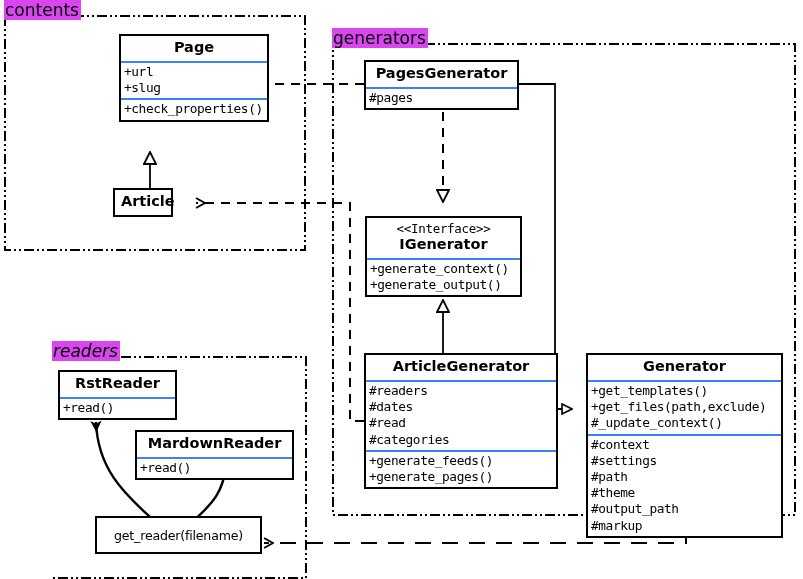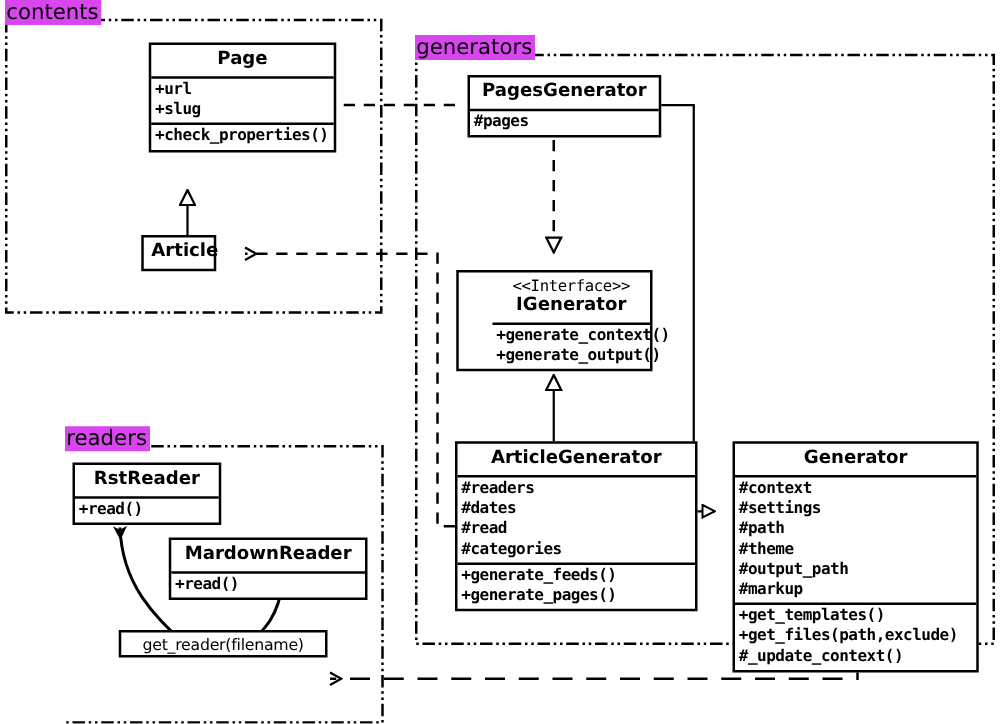--- a/index.html
+++ b/index.html
@@ -42,23 +42,22 @@
   }
   .uml-stereotype {
     display: block;
     font-weight: normal;
     font-size: 12.5px;
     font-family: "DejaVu Sans Mono", monospace;
     letter-spacing: -0.3px;
     padding-bottom: 1px;
   }
   .uml-compartment {
-    border-top: 2px solid #000000;
+    border-top: 2px solid #3b82f6;
     padding: 1px 0 2px 3px;
-    font-weight: bold;
   }
   .uml-member {
     font-family: "DejaVu Sans Mono", monospace;
     font-size: 12.8px;
     line-height: 16.2px;
     white-space: pre;
     color: #000;
     letter-spacing: -0.4px;
   }
   
@@ -135,45 +134,45 @@
 
     <path d="M 158 525 C 140 505, 98 480, 96 422" fill="none" stroke="#000" stroke-width="2.4" marker-end="url(#solid-arrow)"></path>
 
     <path d="M 190 525 C 205 508, 222 500, 226 466" fill="none" stroke="#000" stroke-width="2.4" marker-end="url(#solid-arrow)"></path>
   </svg>
 
   <div class="pkg-label" style="left:4px; top:0px;">contents</div>
 
   <div class="pkg-label" style="left:332px; top:28px;">generators</div>
 
-  <div class="pkg-label" style="left:52px; top:341px;">readers</div>
+  <div class="pkg-label" style="left:52px; top:341px;font-style:italic;">readers</div>
 
   <div class="uml-class" style="left:71px; top:34px; width:150px;margin-left:48px;">
     <div class="uml-name">Page</div>
     <div class="uml-compartment">
       <div class="uml-member">+url</div>
       <div class="uml-member">+slug</div>
     </div>
     <div class="uml-compartment">
       <div class="uml-member">+check_properties()</div>
     </div>
   </div>
 
   <div class="uml-class" style="left:113px; top:188px; width:60px;">
     <div class="uml-name">Article</div>
   </div>
 
-  <div class="uml-class" style="left:364px; top:60px; width:155px;margin-left:10px;">
+  <div class="uml-class" style="left:364px; top:60px; width:155px;">
     <div class="uml-name">PagesGenerator</div>
     <div class="uml-compartment">
       <div class="uml-member">#pages</div>
     </div>
   </div>
 
-  <div class="uml-class" style="left:365px; top:216px; width:157px;padding-left:27px;">
+  <div class="uml-class" style="left:365px; top:216px; width:157px;">
     <div class="uml-name">
       <span class="uml-stereotype">&lt;&lt;Interface&gt;&gt;</span>
       <span>IGenerator</span>
     </div>
     <div class="uml-compartment">
       <div class="uml-member">+generate_context()</div>
       <div class="uml-member">+generate_output()</div>
     </div>
   </div>
 
@@ -186,46 +185,46 @@
       <div class="uml-member">#categories</div>
     </div>
     <div class="uml-compartment">
       <div class="uml-member">+generate_feeds()</div>
       <div class="uml-member">+generate_pages()</div>
     </div>
   </div>
 
   <div class="uml-class" style="left:586px; top:321px; width:197px;margin-top:32px;">
     <div class="uml-name">Generator</div>
+    <div class="uml-compartment">
+      <div class="uml-member">+get_templates()</div>
+      <div class="uml-member">+get_files(path,exclude)</div>
+      <div class="uml-member">#_update_context()</div>
+    </div>
     <div class="uml-compartment">
       <div class="uml-member">#context</div>
       <div class="uml-member">#settings</div>
       <div class="uml-member">#path</div>
       <div class="uml-member">#theme</div>
       <div class="uml-member">#output_path</div>
       <div class="uml-member">#markup</div>
     </div>
-    <div class="uml-compartment">
-      <div class="uml-member">+get_templates()</div>
-      <div class="uml-member">+get_files(path,exclude)</div>
-      <div class="uml-member">#_update_context()</div>
-    </div>
   </div>
 
   <div class="uml-class" style="left:58px; top:370px; width:119px;">
     <div class="uml-name">RstReader</div>
     <div class="uml-compartment">
       <div class="uml-member">+read()</div>
     </div>
   </div>
 
   <div class="uml-class" style="left:135px; top:430px; width:159px;">
     <div class="uml-name">MardownReader</div>
     <div class="uml-compartment">
       <div class="uml-member">+read()</div>
     </div>
   </div>
 
-  <div class="fn-box" style="left:95px; top:504px; width:167px; height:22px;">
+  <div class="fn-box" style="left:95px; top:516px; width:167px; height:38px;">
     <span class="fn-label">get_reader(filename)</span>
   </div>
 
 </div>
 
 </body></html>

